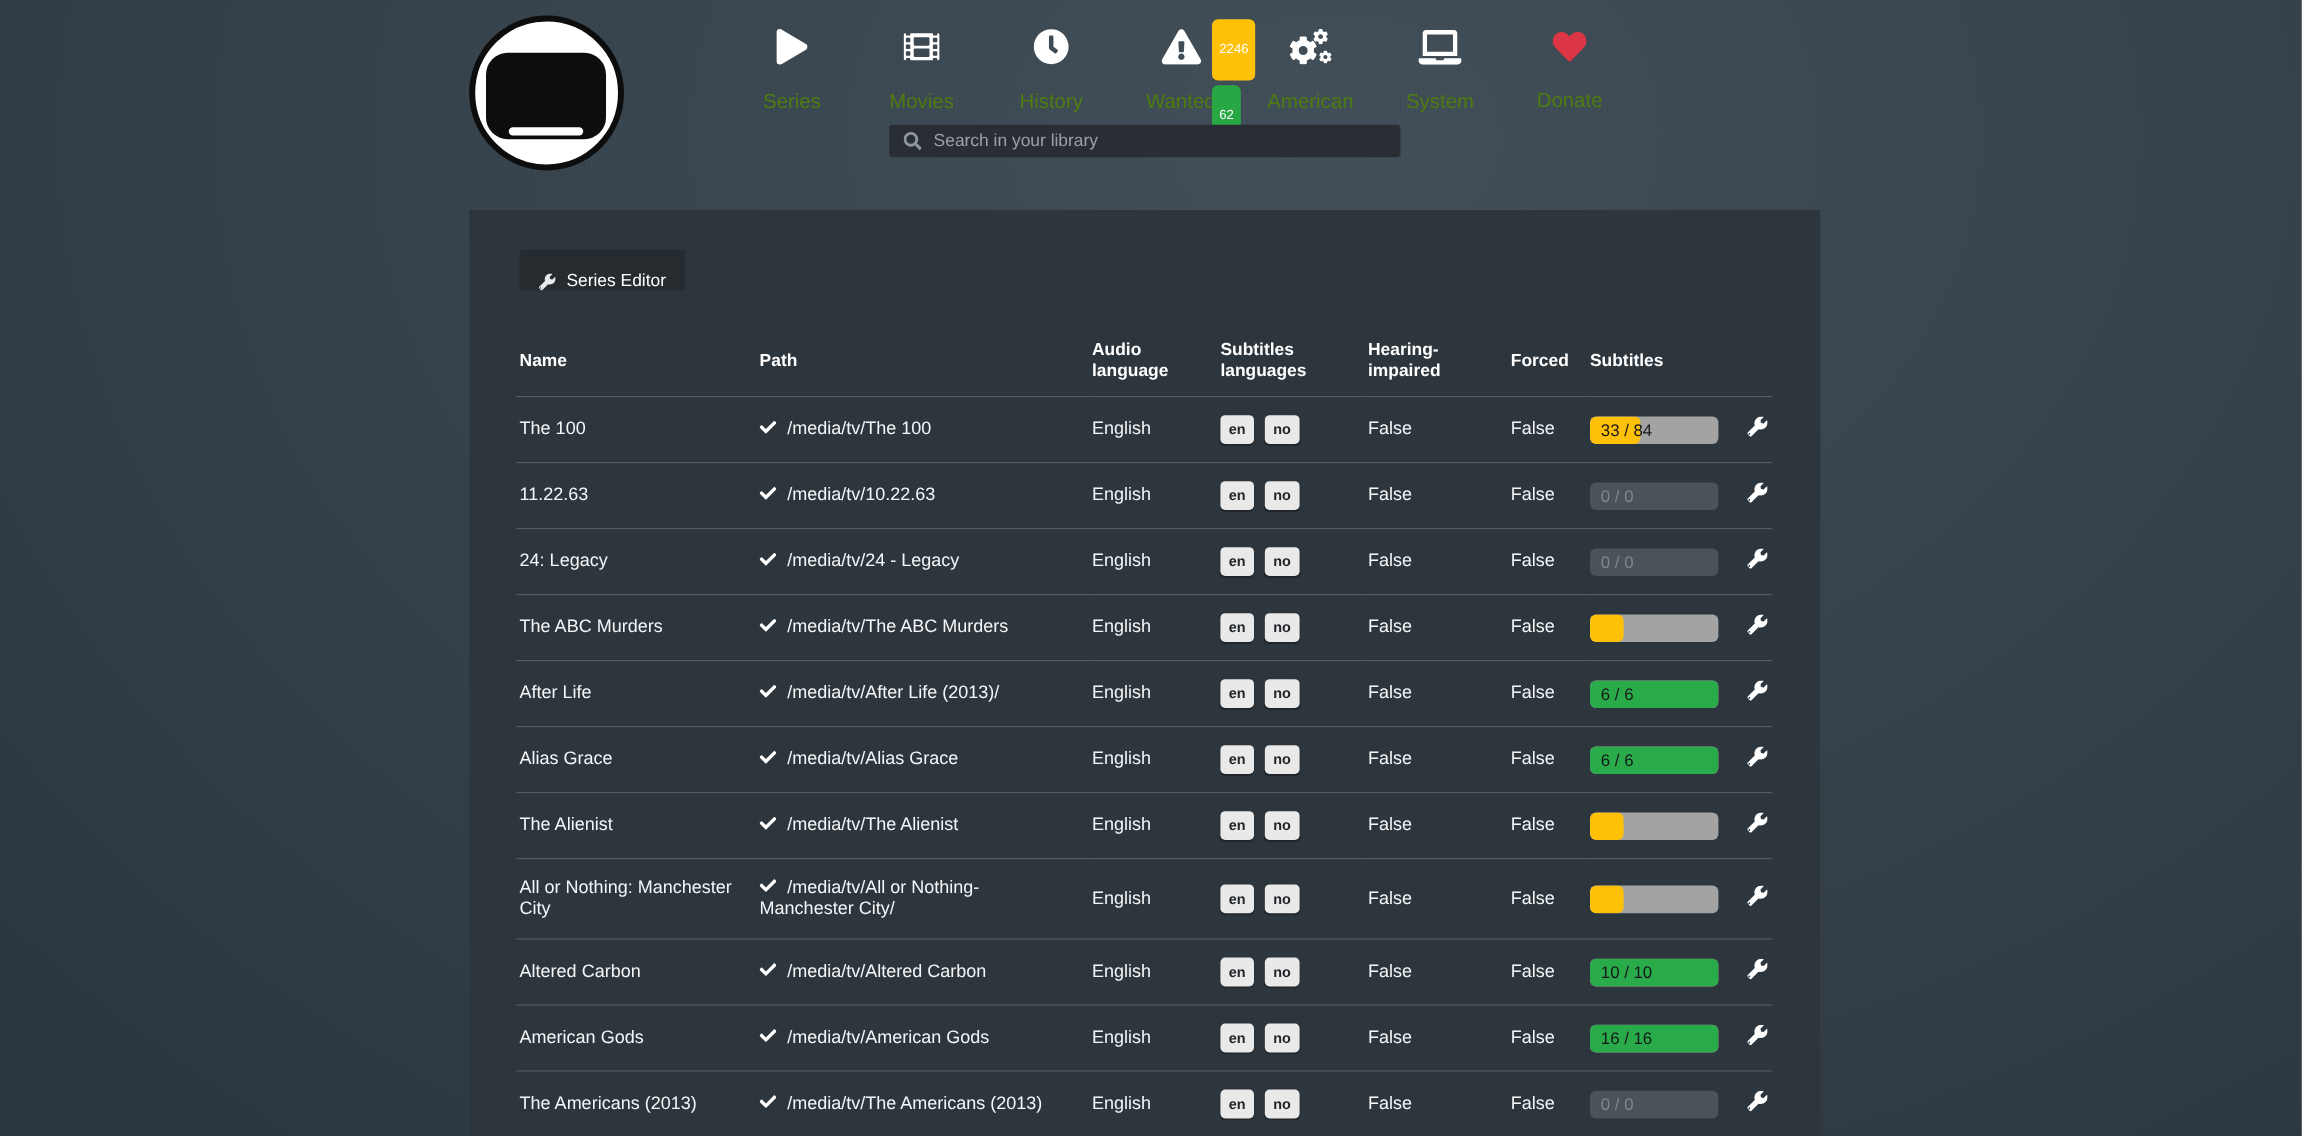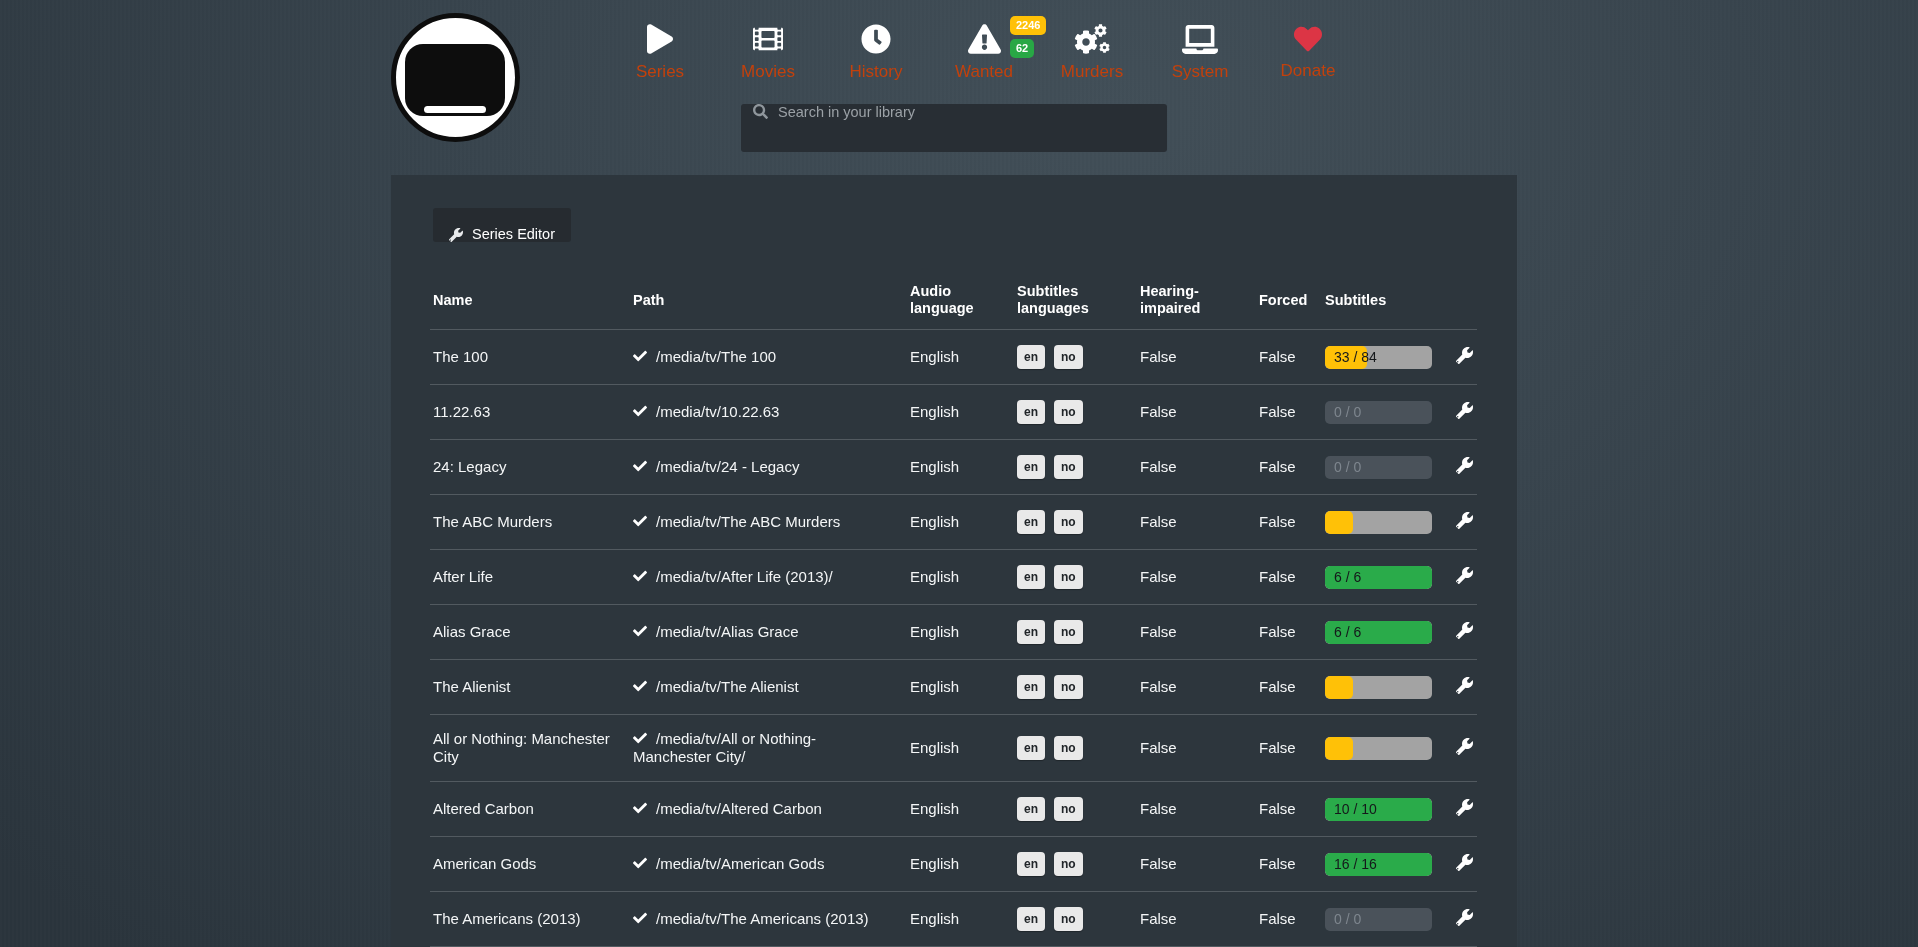--- a/index.html
+++ b/index.html
@@ -23,31 +23,31 @@
     position:absolute; left:9px; top:26px; width:100px; height:72px;
     background:#0d0d0d; border-radius:18px;
   }
   .logo .line1 { position:absolute; left:50%; transform:translateX(-50%); top:62px; width:62px; height:7px; border-radius:4px; background:#fff; }
   .logo .line2 { position:absolute; left:50%; transform:translateX(-50%); top:74px; width:42px; height:6px; border-radius:3px; background:#fff; }
 
   .nav { position:absolute; left:606px; top:22px; display:flex; }
   .nav-item { width:108px; text-align:center; cursor:pointer; position:relative; }
   .nav-icon { display:inline-flex; height:34px; align-items:center; justify-content:center; }
   .nav-icon svg { fill:#fff; }
-  .nav-label { display:block; margin-top:4px; font-size:17px; color:#c2410c; }
+  .nav-label { display:block; margin-top:16px; font-size:17px; color:#4d7c0f; }
   .heart svg { fill:#dc3545; }
 
   .nav-badges { position:absolute; left:80px; top:-6px; display:flex; flex-direction:column; align-items:flex-start; gap:4px; }
-  .count-badge { color:#fff; font-size:11px; font-weight:bold; border-radius:5px; padding:4px 6px; line-height:1; }
+  .count-badge { color:#fff; font-size:11px; font-weight:normal; border-radius:5px; padding:20px 6px; line-height:1; }
   .badge-warning { background:#ffc107; }
   .badge-success { background:#28a745; }
 
   .search-bar {
-    position:absolute; left:741px; top:104px; width:426px; height:48px;
-    background:#282e34; border-radius:3px; display:flex; align-items:flex-start; padding:0 12px;
+    position:absolute; left:741px; top:104px; width:426px; height:27px;
+    background:#282e34; border-radius:3px; display:flex; align-items:center; padding:0 12px;
   }
   .search-bar svg { fill:#8f969c; margin-right:10px; flex:none; }
   .search-bar input {
     background:transparent; border:none; outline:none; color:#cfd4d8;
     font-size:14.5px; font-family:"Liberation Sans", sans-serif; width:100%;
   }
   .search-bar input::placeholder { color:#9ba1a6; opacity:1; }
 
   
   .panel {
@@ -147,21 +147,21 @@
       <svg width="24" height="24" viewBox="0 0 512 512" style="margin-top:6px">
           <path d="M487.4 315.7l-42.6-24.6c4.3-23.2 4.3-47 0-70.2l42.6-24.6c4.9-2.8 7.1-8.6 5.5-14-11.1-35.6-30-67.8-54.7-94.6-3.8-4.1-10-5.1-14.8-2.3L380.8 110c-17.9-15.4-38.5-27.3-60.8-35.1V25.8c0-5.6-3.9-10.5-9.4-11.7-36.7-8.2-74.3-7.8-109.2 0-5.5 1.2-9.4 6.1-9.4 11.7V75c-22.2 7.9-42.8 19.8-60.8 35.1L88.7 85.5c-4.9-2.8-11-1.9-14.8 2.3-24.7 26.7-43.6 58.9-54.7 94.6-1.7 5.4.6 11.2 5.5 14L67.3 221c-4.3 23.2-4.3 47 0 70.2l-42.6 24.6c-4.9 2.8-7.1 8.6-5.5 14 11.1 35.6 30 67.8 54.7 94.6 3.8 4.1 10 5.1 14.8 2.3l42.6-24.6c17.9 15.4 38.5 27.3 60.8 35.1v49.2c0 5.6 3.9 10.5 9.4 11.7 36.7 8.2 74.3 7.8 109.2 0 5.5-1.2 9.4-6.1 9.4-11.7v-49.2c22.2-7.9 42.8-19.8 60.8-35.1l42.6 24.6c4.9 2.8 11 1.9 14.8-2.3 24.7-26.7 43.6-58.9 54.7-94.6 1.5-5.5-.7-11.3-5.6-14.1zM256 336c-44.1 0-80-35.9-80-80s35.9-80 80-80 80 35.9 80 80-35.9 80-80 80z"></path>
         </svg>
         <svg width="13" height="13" viewBox="0 0 512 512" style="margin:-4px 0 14px -4px">
           <path d="M487.4 315.7l-42.6-24.6c4.3-23.2 4.3-47 0-70.2l42.6-24.6c4.9-2.8 7.1-8.6 5.5-14-11.1-35.6-30-67.8-54.7-94.6-3.8-4.1-10-5.1-14.8-2.3L380.8 110c-17.9-15.4-38.5-27.3-60.8-35.1V25.8c0-5.6-3.9-10.5-9.4-11.7-36.7-8.2-74.3-7.8-109.2 0-5.5 1.2-9.4 6.1-9.4 11.7V75c-22.2 7.9-42.8 19.8-60.8 35.1L88.7 85.5c-4.9-2.8-11-1.9-14.8 2.3-24.7 26.7-43.6 58.9-54.7 94.6-1.7 5.4.6 11.2 5.5 14L67.3 221c-4.3 23.2-4.3 47 0 70.2l-42.6 24.6c-4.9 2.8-7.1 8.6-5.5 14 11.1 35.6 30 67.8 54.7 94.6 3.8 4.1 10 5.1 14.8 2.3l42.6-24.6c17.9 15.4 38.5 27.3 60.8 35.1v49.2c0 5.6 3.9 10.5 9.4 11.7 36.7 8.2 74.3 7.8 109.2 0 5.5-1.2 9.4-6.1 9.4-11.7v-49.2c22.2-7.9 42.8-19.8 60.8-35.1l42.6 24.6c4.9 2.8 11 1.9 14.8-2.3 24.7-26.7 43.6-58.9 54.7-94.6 1.5-5.5-.7-11.3-5.6-14.1zM256 336c-44.1 0-80-35.9-80-80s35.9-80 80-80 80 35.9 80 80-35.9 80-80 80z"></path>
         </svg>
         <svg width="11" height="11" viewBox="0 0 512 512" style="margin:14px 0 -2px -8px">
           <path d="M487.4 315.7l-42.6-24.6c4.3-23.2 4.3-47 0-70.2l42.6-24.6c4.9-2.8 7.1-8.6 5.5-14-11.1-35.6-30-67.8-54.7-94.6-3.8-4.1-10-5.1-14.8-2.3L380.8 110c-17.9-15.4-38.5-27.3-60.8-35.1V25.8c0-5.6-3.9-10.5-9.4-11.7-36.7-8.2-74.3-7.8-109.2 0-5.5 1.2-9.4 6.1-9.4 11.7V75c-22.2 7.9-42.8 19.8-60.8 35.1L88.7 85.5c-4.9-2.8-11-1.9-14.8 2.3-24.7 26.7-43.6 58.9-54.7 94.6-1.7 5.4.6 11.2 5.5 14L67.3 221c-4.3 23.2-4.3 47 0 70.2l-42.6 24.6c-4.9 2.8-7.1 8.6-5.5 14 11.1 35.6 30 67.8 54.7 94.6 3.8 4.1 10 5.1 14.8 2.3l42.6-24.6c17.9 15.4 38.5 27.3 60.8 35.1v49.2c0 5.6 3.9 10.5 9.4 11.7 36.7 8.2 74.3 7.8 109.2 0 5.5-1.2 9.4-6.1 9.4-11.7v-49.2c22.2-7.9 42.8-19.8 60.8-35.1l42.6 24.6c4.9 2.8 11 1.9 14.8-2.3 24.7-26.7 43.6-58.9 54.7-94.6 1.5-5.5-.7-11.3-5.6-14.1zM256 336c-44.1 0-80-35.9-80-80s35.9-80 80-80 80 35.9 80 80-35.9 80-80 80z"></path>
         </svg>
     </span>
-    <span class="nav-label">Murders</span>
+    <span class="nav-label">American</span>
   </div>
   <div class="nav-item">
     <span class="nav-icon">
       <svg width="36" height="29" viewBox="0 0 640 512">
           <path d="M624 416H381.54c-.74 19.81-14.71 32-32.74 32H288c-18.69 0-33.02-17.47-32.77-32H16c-8.8 0-16 7.2-16 16v16c0 35.2 28.8 64 64 64h512c35.2 0 64-28.8 64-64v-16c0-8.8-7.2-16-16-16zM576 48c0-26.4-21.6-48-48-48H112C85.6 0 64 21.6 64 48v336h512V48zm-64 272H128V64h384v256z"></path>
         </svg>
     </span>
     <span class="nav-label">System</span>
   </div>
   <div class="nav-item heart">

